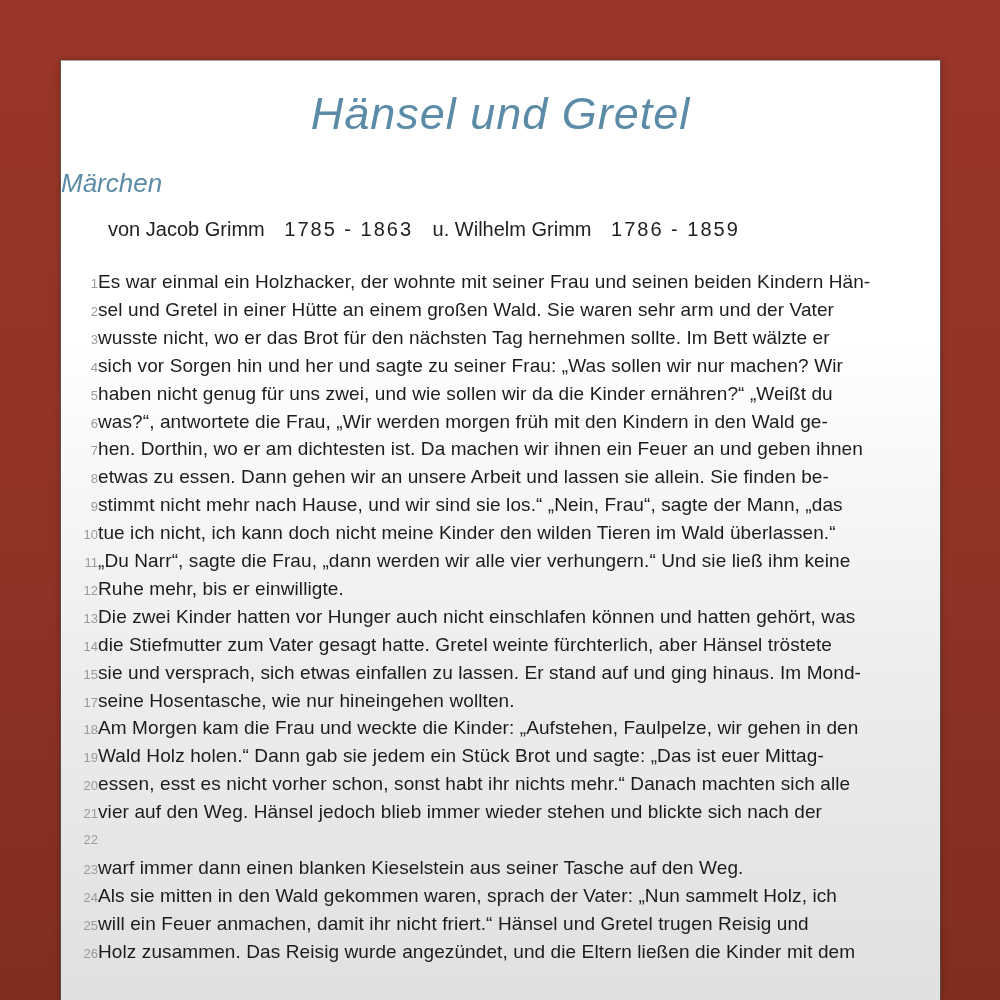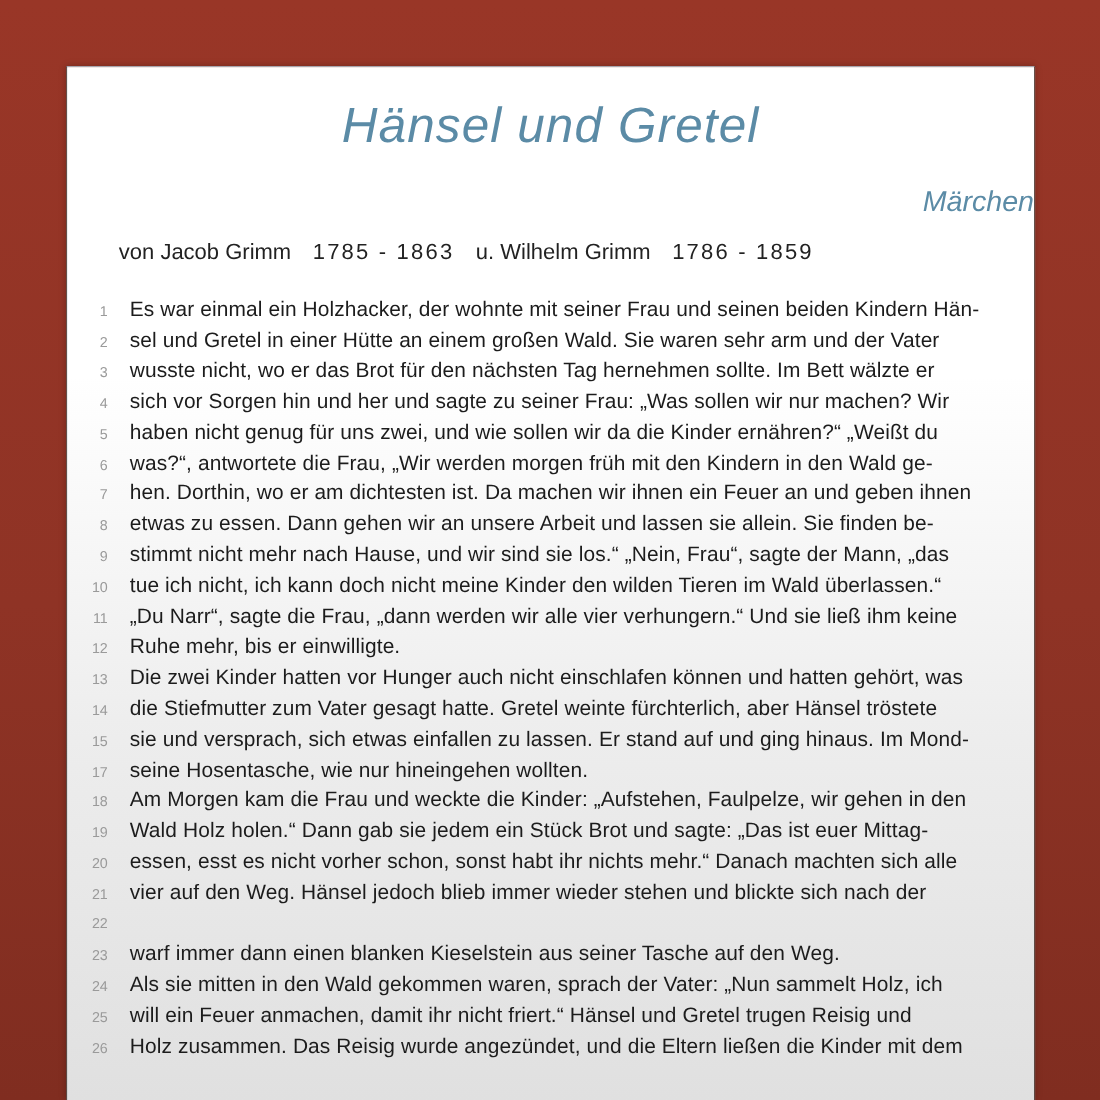--- a/index.html
+++ b/index.html
@@ -33,21 +33,21 @@
     text-align: center;
     font-style: italic;
     font-size: 45px;
     line-height: 50px;
     letter-spacing: 1px;
     color: #5b8ba6;
     font-weight: normal;
   }
   .doc-subtitle {
     margin-top: 14px;
-    text-align: right;
+    text-align: left;
     font-style: italic;
     font-size: 26px;
     line-height: 28px;
     color: #5b8ba6;
   }
   .byline {
     margin-top: 21px;
     margin-left: 47px;
     font-size: 20px;
     color: #222222;
@@ -69,21 +69,21 @@
     white-space: nowrap;
   }
   .line-num {
     width: 37px;
     flex: 0 0 37px;
     text-align: right;
     font-size: 13px;
     color: #9a9a9a;
   }
   .line-text {
-    margin-left: 20px;
+    margin-left: 0;
     font-size: 19px;
     color: #1c1c1c;
     letter-spacing: 0.1px;
   }
 </style>
 </head>
 <body>
 
 <div class="page">
 

